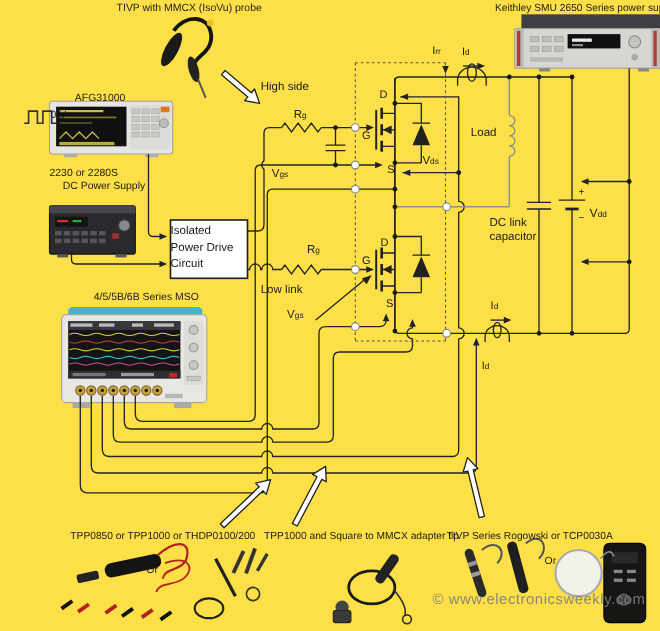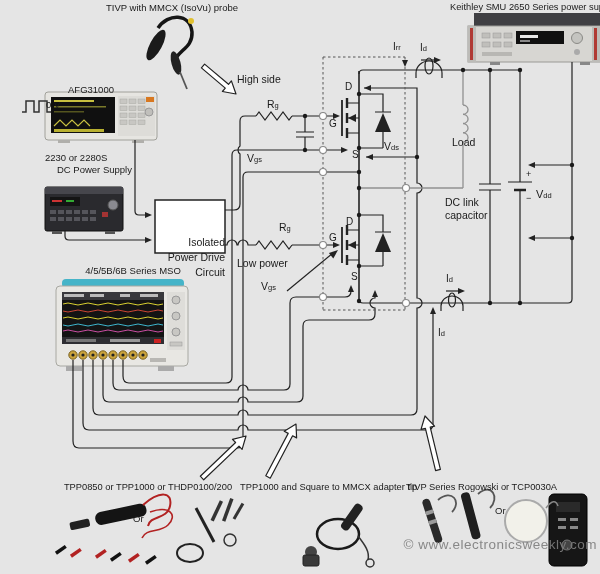--- a/index.html
+++ b/index.html
@@ -1,25 +1,25 @@
 <!DOCTYPE html>
 <html><head>
 <meta charset="utf-8">
 <style>
   html,body{margin:0;padding:0;background:#fff;}
-  #canvas{position:relative;width:600px;height:574px;background:#e5e5e5;overflow:hidden;
+  #canvas{position:relative;width:600px;height:574px;background:#fde047;overflow:hidden;
           font-family:"Liberation Sans",sans-serif;color:#1a1a1a;}
   svg{position:absolute;left:0;top:0;}
   .lab{position:absolute;font-size:10px;line-height:11px;white-space:nowrap;color:#1a1a1a;}
   .c{text-align:center;}
   .sub{font-size:7.5px;}
   .eq{font-size:9.5px;}
   .sm{font-size:9.3px;}
   .big{font-size:10.5px;}
-  .box-txt{font-size:10.5px;line-height:15px;text-align:right;margin-top:32px;}
+  .box-txt{font-size:10.5px;line-height:15px;text-align:left;}
   .wm{font-size:13.5px;color:rgba(125,125,125,.9);letter-spacing:.5px;}
   .tiny{font-size:9px;}
 </style>
 </head>
 <body>
 
 <div id="canvas">
 
 <svg width="600" height="574" viewBox="0 0 600 574">
 
@@ -363,46 +363,46 @@
   <div class="lab eq" style="left:45px;top:152px;">2230 or 2280S</div>
   <div class="lab eq" style="left:45px;top:164px;padding-left:12px;">DC Power Supply</div>
   <div class="lab box-txt" style="position:absolute;left:155px;top:203px;width:70px;">
     <div>Isolated</div>
     <div>Power Drive</div>
     <div>Circuit</div>
   </div>
   <div class="lab eq c" style="left:68px;top:265px;width:130px;">4/5/5B/6B Series MSO</div>
 
   <div class="lab big" style="left:237px;top:74px;">High side</div>
-  <div class="lab big" style="left:237px;top:258px;">Low power</div>
+  <div class="lab big" style="left:237px;top:258px;">Low link</div>
 
   <div class="lab big" style="left:267px;top:99px;"><span>R</span><span class="sub">g</span></div>
   <div class="lab big" style="left:279px;top:222px;"><span>R</span><span class="sub">g</span></div>
   <div class="lab big" style="left:247px;top:153px;"><span>V</span><span class="sub">gs</span></div>
   <div class="lab big" style="left:261px;top:281px;"><span>V</span><span class="sub">gs</span></div>
   <div class="lab big" style="left:384px;top:141px;"><span>V</span><span class="sub">ds</span></div>
   <div class="lab" style="left:536px;top:189px;font-size:11px;"><span>V</span><span class="sub">dd</span></div>
   <div class="lab" style="left:393px;top:41px;"><span>I</span><span class="sub">rr</span></div>
   <div class="lab" style="left:420px;top:42px;"><span>I</span><span class="sub">d</span></div>
   <div class="lab" style="left:446px;top:273px;"><span>I</span><span class="sub">d</span></div>
   <div class="lab" style="left:438px;top:327px;"><span>I</span><span class="sub">d</span></div>
-  <div class="lab big" style="left:452px;top:116px;margin-top:21px;">Load</div>
+  <div class="lab big" style="left:428px;top:116px;">Load</div>
   <div class="lab big" style="left:445px;top:197px;">DC link</div>
   <div class="lab big" style="left:445px;top:210px;text-align:center;">capacitor</div>
 
   <div class="lab" style="left:345px;top:81px;">D</div>
   <div class="lab" style="left:329px;top:118px;">G</div>
   <div class="lab" style="left:352px;top:149px;">S</div>
   <div class="lab" style="left:346px;top:216px;">D</div>
   <div class="lab" style="left:329px;top:232px;">G</div>
   <div class="lab" style="left:351px;top:271px;">S</div>
   <div class="lab tiny" style="left:526px;top:169px;">+</div>
   <div class="lab tiny" style="left:526px;top:193px;">−</div>
 
   <div class="lab sm c" style="left:50px;top:482px;width:196px;">TPP0850 or TPP1000 or THDP0100/200</div>
   <div class="lab sm c" style="left:240px;top:482px;width:158px;">TPP1000 and Square to MMCX adapter tip</div>
   <div class="lab sm c" style="left:406px;top:482px;width:148px;">TIVP Series Rogowski or TCP0030A</div>
   <div class="lab eq" style="left:133px;top:513px;">Or</div>
   <div class="lab eq" style="left:495px;top:505px;">Or</div>
 
-  <div class="lab wm" style="left:383px;top:539px;width:214px;text-align:right;">© www.electronicsweekly.com</div>
+  <div class="lab wm" style="left:383px;top:539px;width:214px;text-align:center;">© www.electronicsweekly.com</div>
 
 </div>
 
 </body></html>

